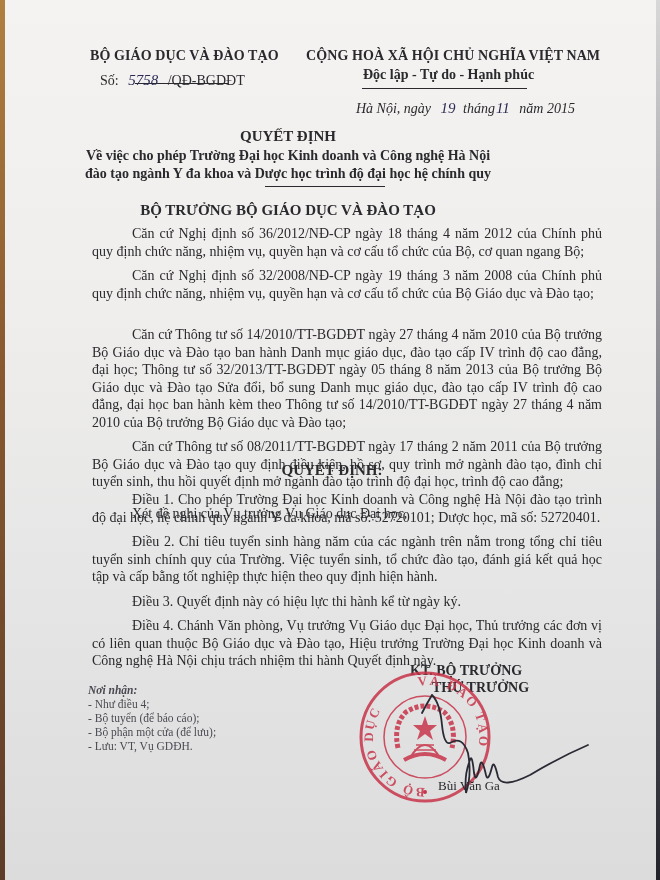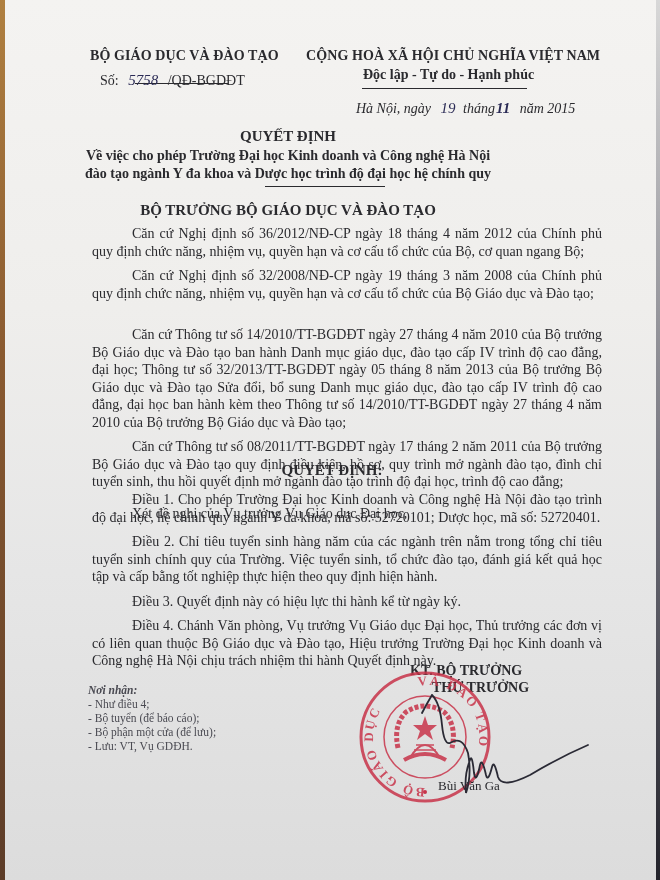--- a/index.html
+++ b/index.html
@@ -79,21 +79,21 @@
   <span class="so-num">5758</span>
   <span>/QĐ-BGDĐT</span>
 </div>
 
 <div class="abs hdr-right">CỘNG HOÀ XÃ HỘI CHỦ NGHĨA VIỆT NAM</div>
 <div class="abs motto">Độc lập - Tự do - Hạnh phúc</div>
 <div class="motto-line"></div>
 <div class="abs date-line">
   <span>Hà Nội, ngày</span>
   <span class="date-hand" style="margin:0 4px 0 6px;">19</span>
-  <span>tháng</span><span class="date-hand" style="margin:12px 6px 0 1px;font-weight:bold;">11</span>
+  <span>tháng</span><span class="date-hand" style="margin:12px 6px 0 1px;">11</span>
   <span>năm 2015</span>
 </div>
 
 <div class="abs center title">QUYẾT ĐỊNH</div>
 <div class="abs center subtitle1">Về việc cho phép Trường Đại học Kinh doanh và Công nghệ Hà Nội</div>
 <div class="abs center subtitle2">đào tạo ngành Y đa khoa và Dược học trình độ đại học hệ chính quy</div>
 <div class="subtitle-line"></div>
 <div class="abs center minister">BỘ TRƯỞNG BỘ GIÁO DỤC VÀ ĐÀO TẠO</div>
 
 <div class="body" style="top:225px;">

